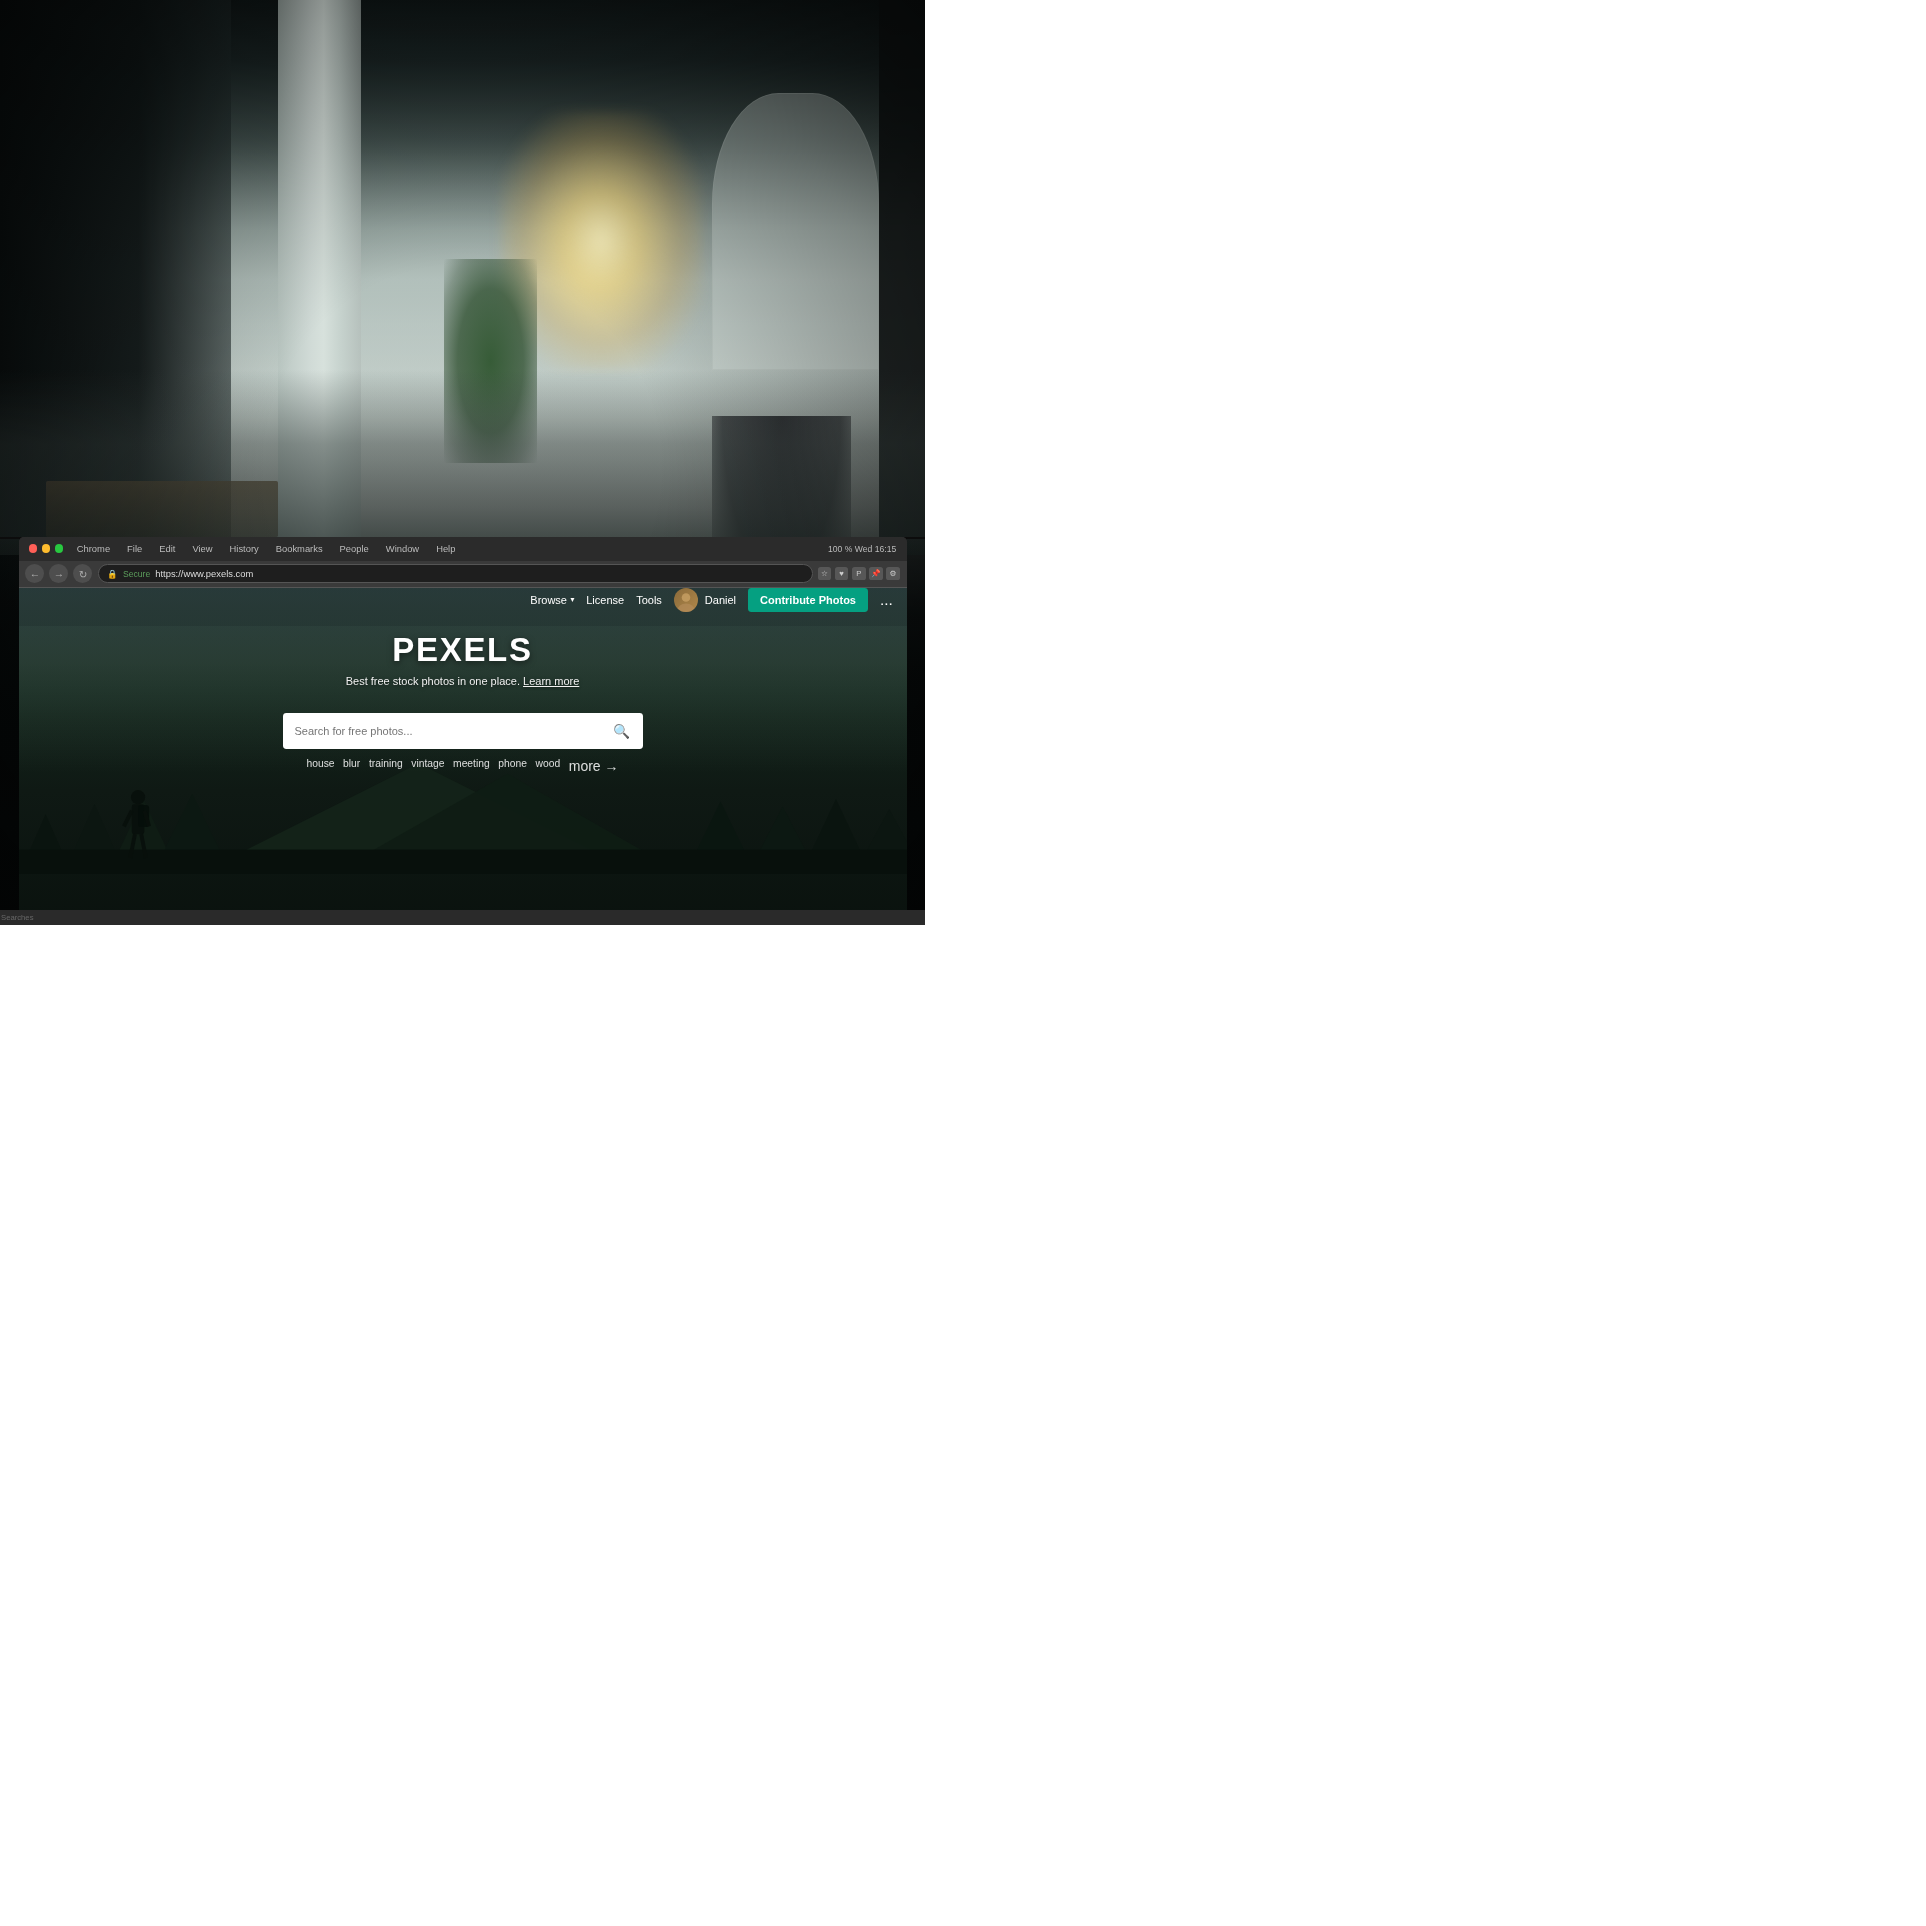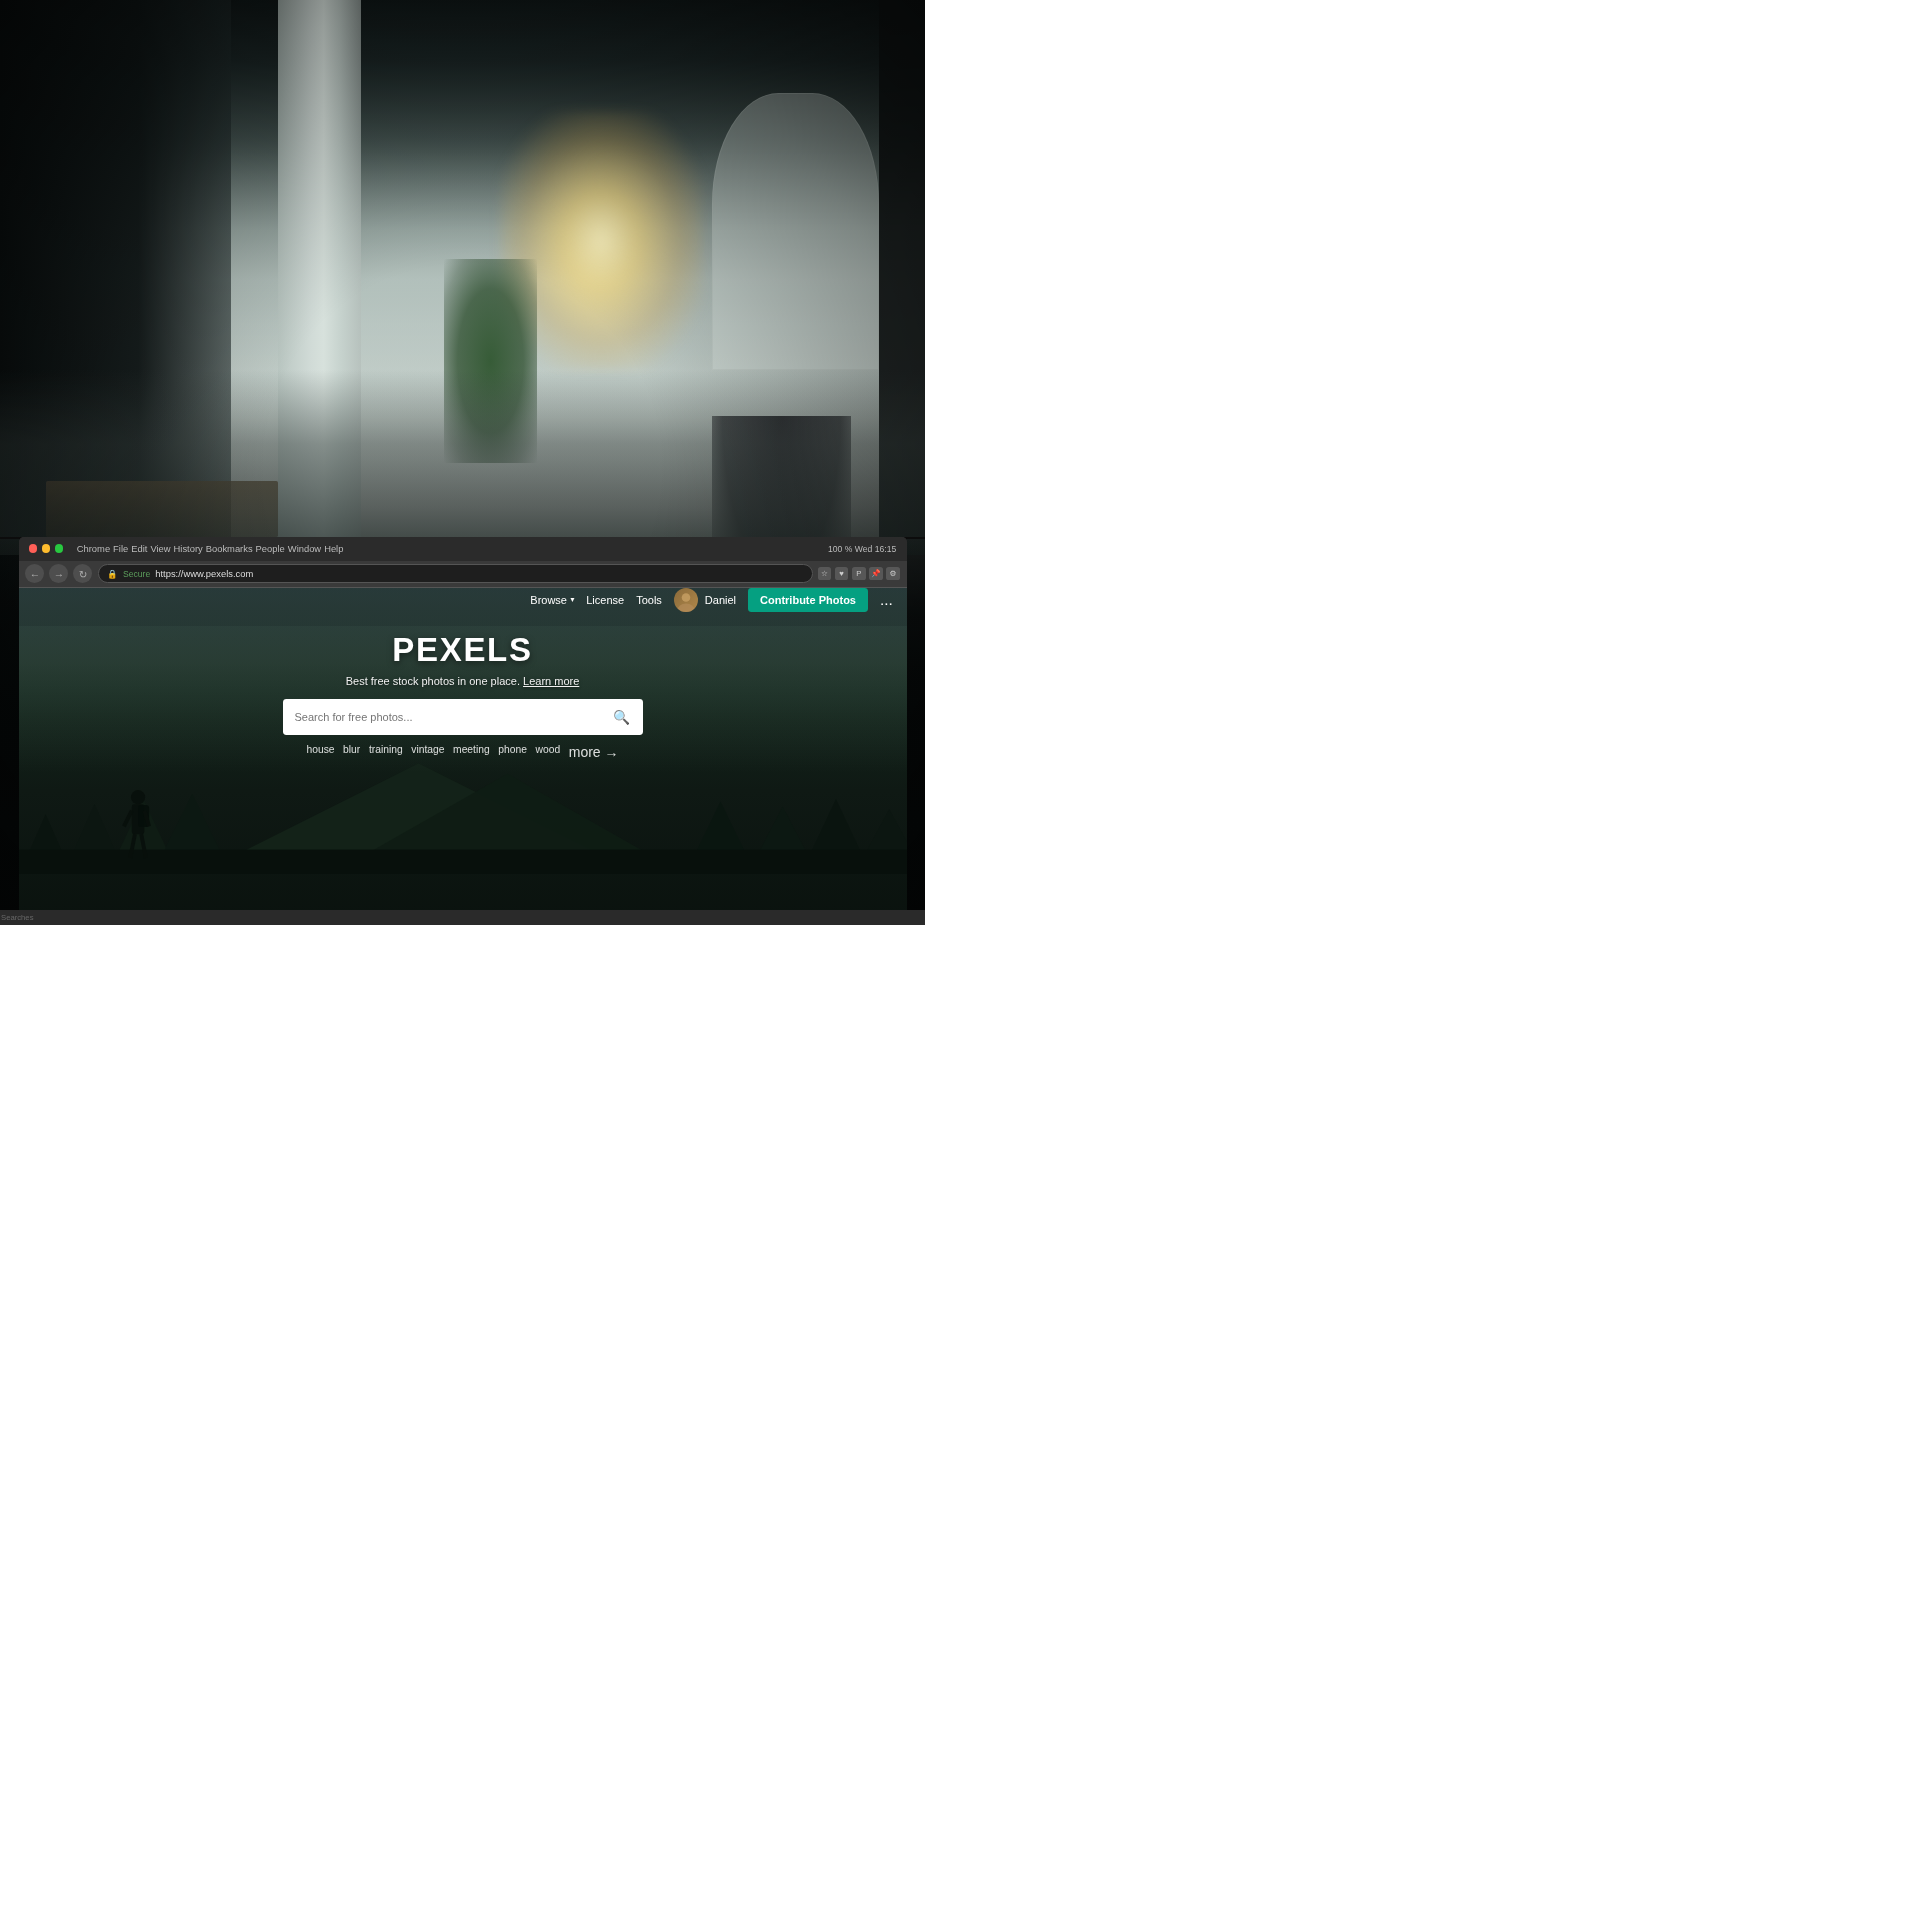--- a/index.html
+++ b/index.html
@@ -85,21 +85,21 @@
       width: 8.6px;
       height: 8.6px;
       border-radius: 50%;
     }
     .tl-close { background: #ff5f57; }
     .tl-min { background: #febc2e; }
     .tl-max { background: #28c840; }
 
     .browser-menu {
       display: flex;
-      gap: 3px;
+      gap: 17px;
       font-size: 9.4px;
       color: #bbb;
     }
 
     .browser-menu span {
       cursor: pointer;
     }
 
     .system-icons {
       margin-left: auto;
@@ -316,21 +316,21 @@
 
     .search-bar {
       width: 360px;
       height: 36px;
       background: #fff;
       border-radius: 3.4px;
       display: flex;
       align-items: center;
       padding: 4px 12px;
       gap: 6.8px;
-      margin-top: 5px;
+      margin-top: 19px;
     }
 
     .search-input-text {
       flex: 1;
       font-size: 11px;
       color: #999;
       border: none;
       outline: none;
       background: transparent;
     }

